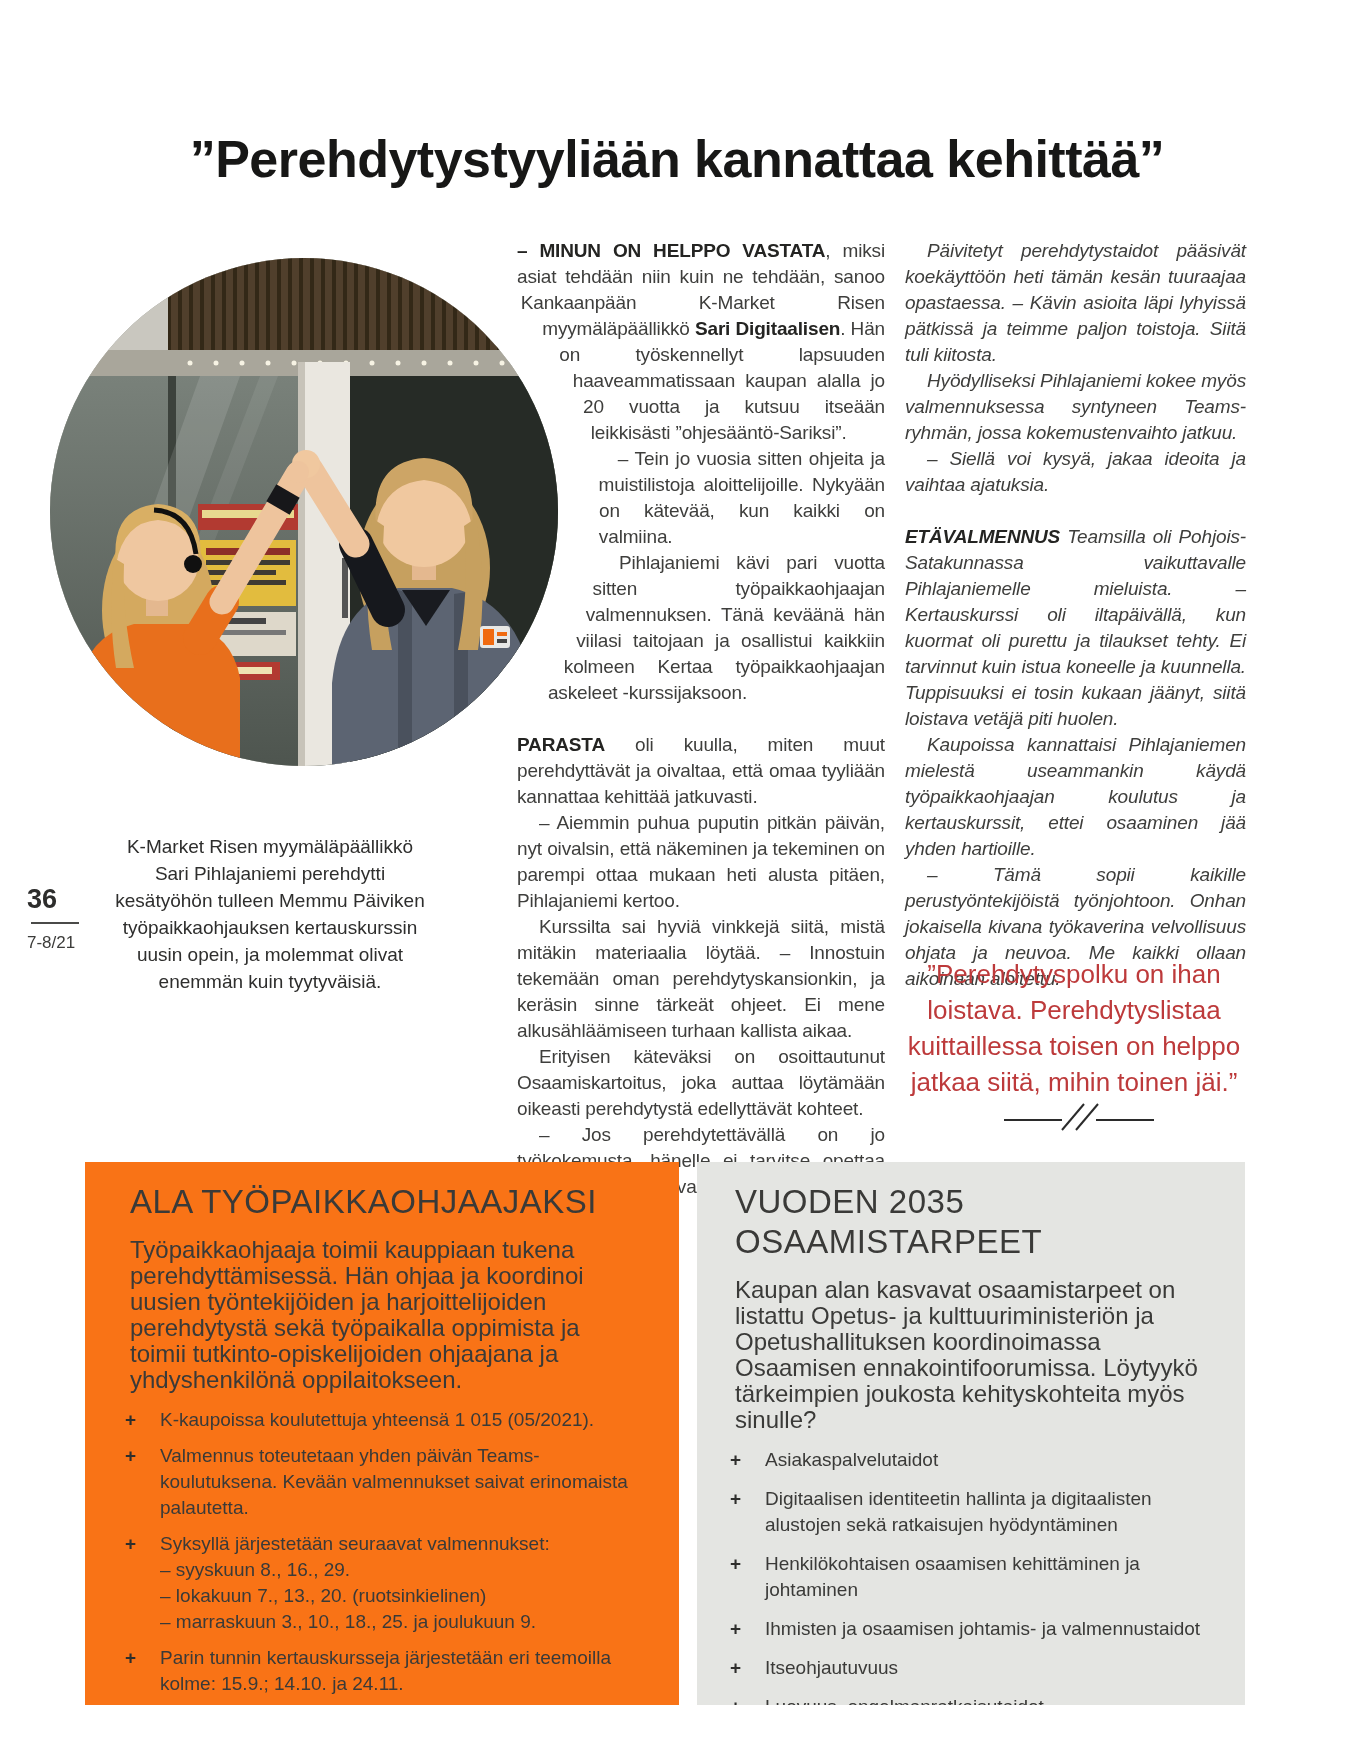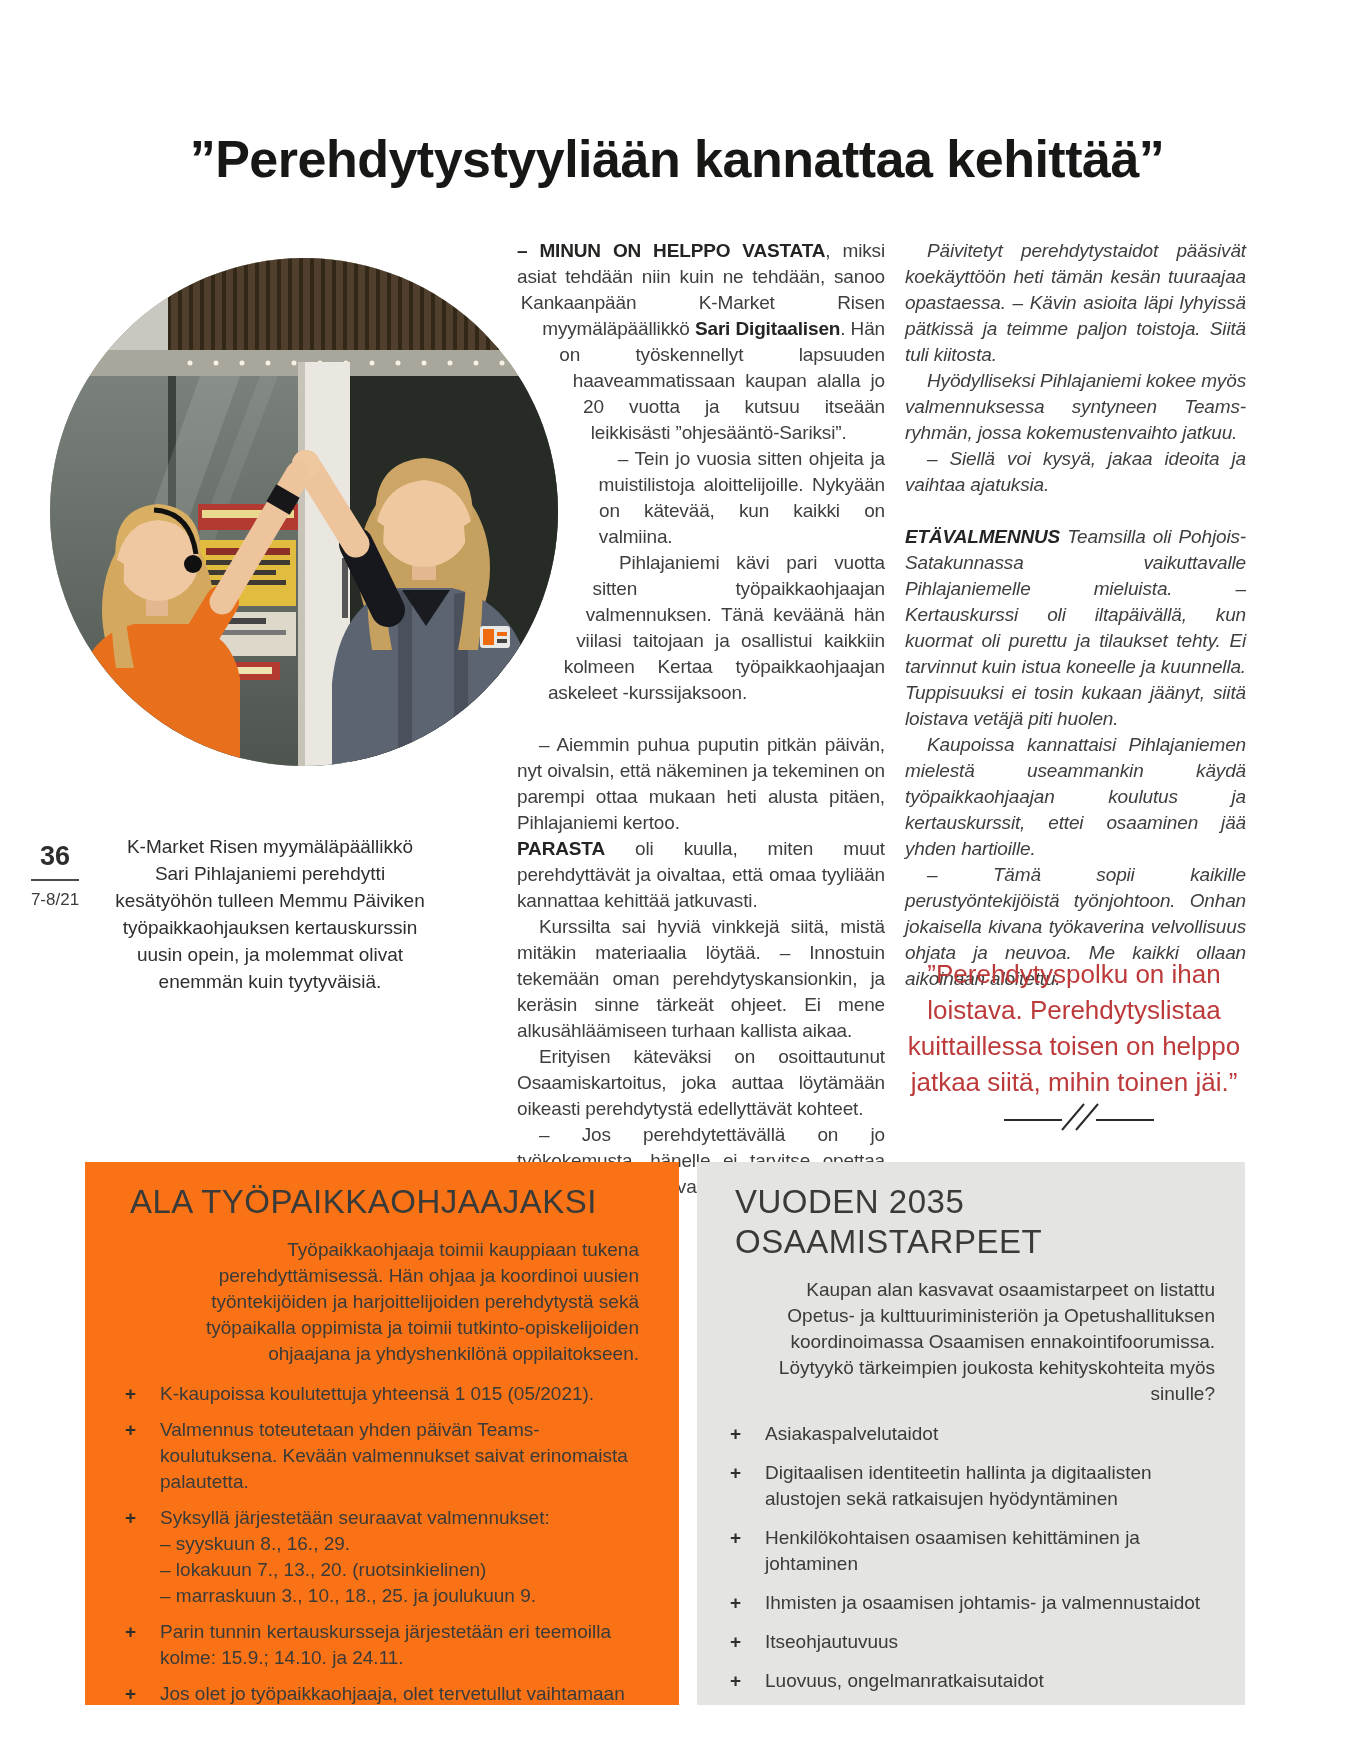--- a/index.html
+++ b/index.html
@@ -7,21 +7,21 @@
         font-family:"Liberation Sans",sans-serif;color:#3e3e3c;
         -webkit-font-smoothing:antialiased;}
   
   .title{position:absolute;left:0;right:0;top:130px;margin:0;text-align:center;
          font-size:52px;line-height:1.15;font-weight:700;color:#171716;letter-spacing:-0.5px;}
   
   .photo{position:absolute;left:50px;top:258px;width:508px;height:508px;border-radius:50%;
          overflow:hidden;background:#9aa09a;}
   .photo svg{display:block;width:100%;height:100%;}
   
-  .pagenum{position:absolute;left:27px;top:841px;width:56px;text-align:center;}
+  .pagenum{position:absolute;left:27px;top:884px;width:56px;}
   .pagenum .num{font-size:27px;font-weight:700;color:#2d2d2c;}
   .pagenum .rule{width:48px;margin:7px auto 9px;border-top:2px solid #4a4a48;}
   .pagenum .issue{font-size:17px;color:#3c3c3a;}
   
   .caption{position:absolute;left:100px;top:833px;width:340px;text-align:center;
            font-size:19px;line-height:27px;color:#2e2e2d;white-space:pre-line;}
   
   .col{position:absolute;top:238px;font-size:19px;line-height:26px;text-align:justify;
        color:#3e3e3c;letter-spacing:-0.15px;hyphens:auto;}
   .col1{left:517px;width:368px;}
@@ -35,21 +35,21 @@
   
   .pullquote{position:absolute;left:862px;top:948px;width:424px;text-align:center;
              font-size:26px;line-height:36px;color:#bd3a3b;white-space:pre-line;margin-top:8px;}
   .divider{position:absolute;left:1004px;top:1096px;width:150px;height:40px;}
   
   .box{position:absolute;top:1162px;height:543px;box-sizing:border-box;overflow:hidden;}
   .box-peach{left:85px;width:594px;background:#f97316;padding:20px 40px 0 45px;}
   .box-gray{left:697px;width:548px;background:#e4e5e2;padding:20px 30px 0 38px;}
   .box h2{margin:0 0 12px;font-size:33px;line-height:40px;font-weight:400;color:#3a3a38;
           letter-spacing:0.5px;}
-  .box-intro{margin:15px 0 14px;font-size:19px;line-height:26px;color:#3a3a38;text-align:right;}
+  .box-intro{margin:15px 0 14px;font-size:24px;line-height:26px;color:#3a3a38;}
   ul.bullets{list-style:none;margin:0 0 0 -5px;padding:0;}
   .bullets li{display:flex;margin:0 0 10px;font-size:19px;line-height:26px;color:#3a3a38;}
   .bullets .marker{flex:none;width:35px;font-weight:700;color:#2e2e2c;}
   .bullets .btext{white-space:pre-line;}
   .box-gray .bullets li{margin-bottom:13px;}
 </style>
 </head>
 <body>
 
 <div class="page">
@@ -163,22 +163,22 @@
 
   <div class="col col1">
     <div class="circle-float"></div>
     <div>
         <div class="section">
           <p class="para noind"><span class="b">– MINUN ON HELPPO VASTATA</span><span>, miksi asiat tehdään niin kuin ne tehdään, sanoo Kankaanpään K-Market Risen myymäläpäällikkö </span><span class="b">Sari Digitaalisen</span><span>. Hän on työskennellyt lapsuuden haaveammatissaan kaupan alalla jo 20 vuotta ja kutsuu itseään leikkisästi ”ohjesääntö-Sariksi”.</span></p>
           <p class="para"><span>– Tein jo vuosia sitten ohjeita ja muistilistoja aloittelijoille. Nykyään on kätevää, kun kaikki on valmiina.</span></p>
           <p class="para"><span>Pihlajaniemi kävi pari vuotta sitten työpaikkaohjaajan valmennuksen. Tänä keväänä hän viilasi taitojaan ja osallistui kaikkiin kolmeen Kertaa työpaikkaohjaajan askeleet -kurssijaksoon.</span></p>
         </div>
         <div class="section">
+          <p class="para noind"><span class="b">PARASTA</span><span> oli kuulla, miten muut perehdyttävät ja oivaltaa, että omaa tyyliään kannattaa kehittää jatkuvasti.</span></p>
           <p class="para"><span>– Aiemmin puhua puputin pitkän päivän, nyt oivalsin, että näkeminen ja tekeminen on parempi ottaa mukaan heti alusta pitäen, Pihlajaniemi kertoo.</span></p>
-          <p class="para noind"><span class="b">PARASTA</span><span> oli kuulla, miten muut perehdyttävät ja oivaltaa, että omaa tyyliään kannattaa kehittää jatkuvasti.</span></p>
           <p class="para"><span>Kurssilta sai hyviä vinkkejä siitä, mistä mitäkin materiaalia löytää. – Innostuin tekemään oman perehdytyskansionkin, ja keräsin sinne tärkeät ohjeet. Ei mene alkusähläämiseen turhaan kallista aikaa.</span></p>
           <p class="para"><span>Erityisen käteväksi on osoittautunut Osaamiskartoitus, joka auttaa löytämään oikeasti perehdytystä edellyttävät kohteet.</span></p>
           <p class="para"><span>– Jos perehdytettävällä on jo työkokemusta, hänelle ei tarvitse opettaa samoja asioita kun vasta aloittavalle.</span></p>
         </div>
       </div>
   </div>
 
   <div class="col col2">
     <div>
         <div class="section">

